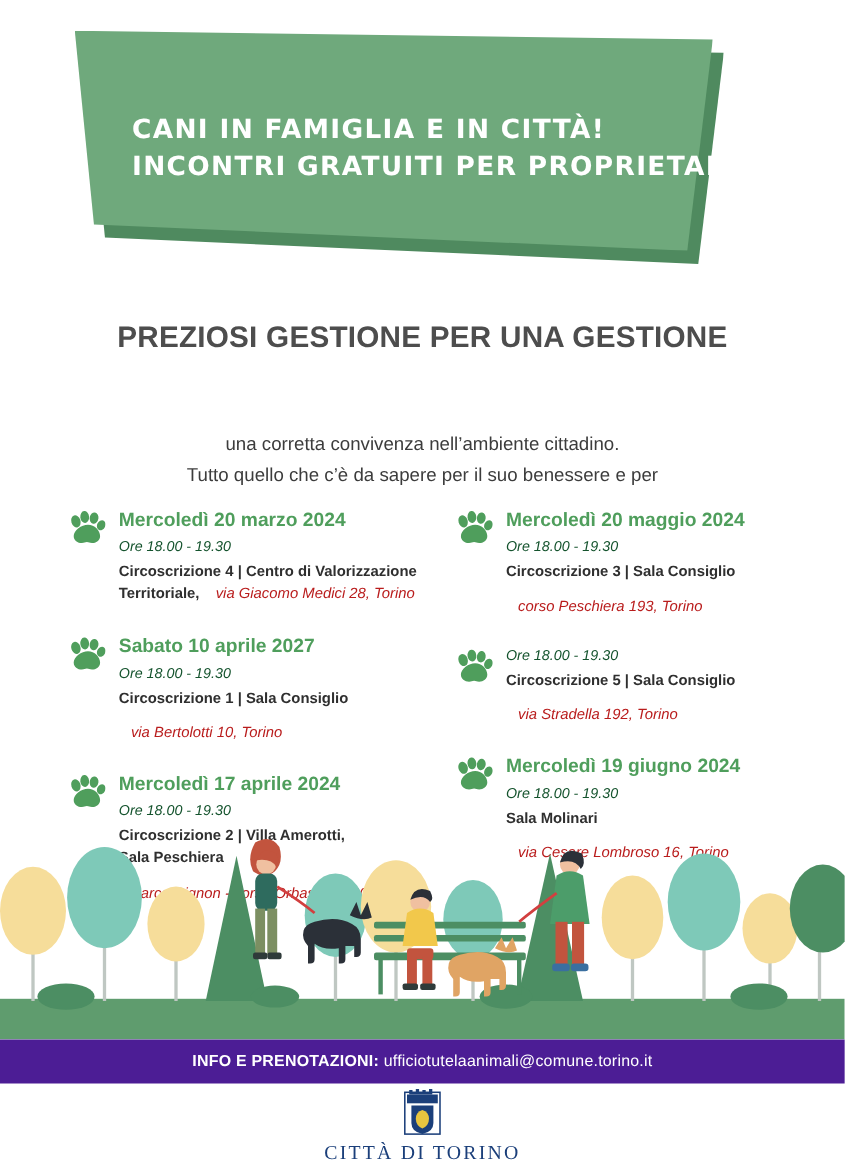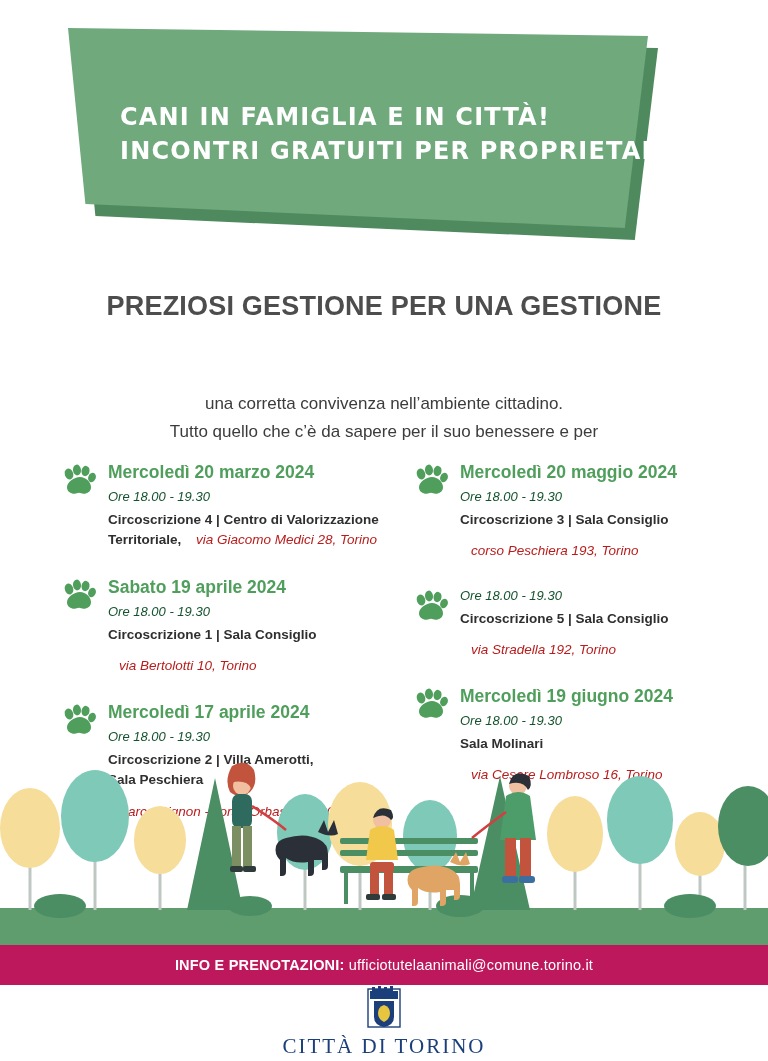--- a/index.html
+++ b/index.html
@@ -137,21 +137,21 @@
     height: 225px;
   }
 
   
   .footer-bar {
     position: absolute;
     left: 0;
     bottom: 76px;
     width: 768px;
     height: 40px;
-    background: #be185d;
+    background: #4c1d95;
     display: flex;
     align-items: center;
     justify-content: center;
   }
   .footer-text {
     color: #ffffff;
     font-size: 14.5px;
     letter-spacing: 0.2px;
   }
   .footer-text b { font-weight: bold; }
@@ -166,21 +166,21 @@
   }
   .crest {
     width: 52px;
     height: 46px;
     margin: 0 auto;
     display: block;
   }
   .logo-text {
     color: #1b3f7a;
     font-family: "Liberation Serif", serif;
-    font-size: 21px;
+    font-size: 18px;
     letter-spacing: 2px;
     margin-top: 3px;
   }
 </style>
 </head>
 <body>
 
 <div class="banner-wrap">
   <div class="banner-shadow"></div>
   <div class="banner"></div>
@@ -218,21 +218,21 @@
     </div>
 
     <div class="event">
       <svg class="paw" viewBox="0 0 34 32">
         <ellipse cx="7" cy="10" rx="4.2" ry="5.6" fill="#4f9e5c" transform="rotate(-18 7 10)"></ellipse>
         <ellipse cx="15" cy="6" rx="4" ry="5.4" fill="#4f9e5c" transform="rotate(-6 15 6)"></ellipse>
         <ellipse cx="23.5" cy="7" rx="4" ry="5.2" fill="#4f9e5c" transform="rotate(10 23.5 7)"></ellipse>
         <ellipse cx="30" cy="13.5" rx="3.7" ry="4.8" fill="#4f9e5c" transform="rotate(24 30 13.5)"></ellipse>
         <path d="M18 13c6 0 11 5.2 11 10.2 0 4.2-3.6 6.5-7.4 6.5-2.2 0-2.9-0.9-4.6-0.9s-2.4 0.9-4.6 0.9c-3.8 0-7.4-2.3-7.4-6.5C5 18.2 12 13 18 13z" fill="#4f9e5c"></path>
       </svg>
-      <p class="event-title">Sabato 19 aprile 2024</p>
+      <p class="event-title">Sabato 10 aprile 2027</p>
       <p class="event-time">Ore 18.00 - 19.30</p>
       <p class="event-place">Circoscrizione 1 | Sala Consiglio</p>
       <p class="event-addr">via Bertolotti 10, Torino</p>
     </div>
 
     <div class="event">
       <svg class="paw" viewBox="0 0 34 32">
         <ellipse cx="7" cy="10" rx="4.2" ry="5.6" fill="#4f9e5c" transform="rotate(-18 7 10)"></ellipse>
         <ellipse cx="15" cy="6" rx="4" ry="5.4" fill="#4f9e5c" transform="rotate(-6 15 6)"></ellipse>
         <ellipse cx="23.5" cy="7" rx="4" ry="5.2" fill="#4f9e5c" transform="rotate(10 23.5 7)"></ellipse>

